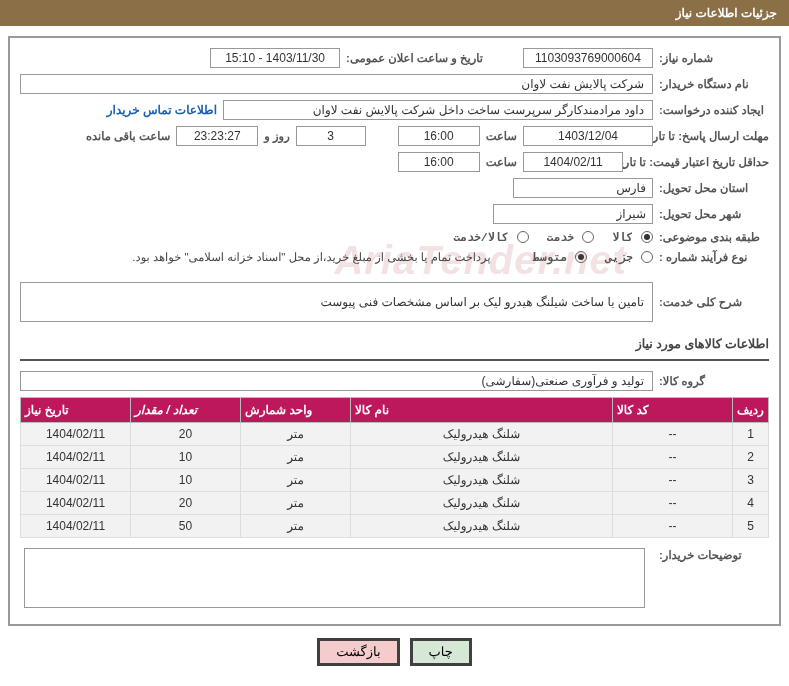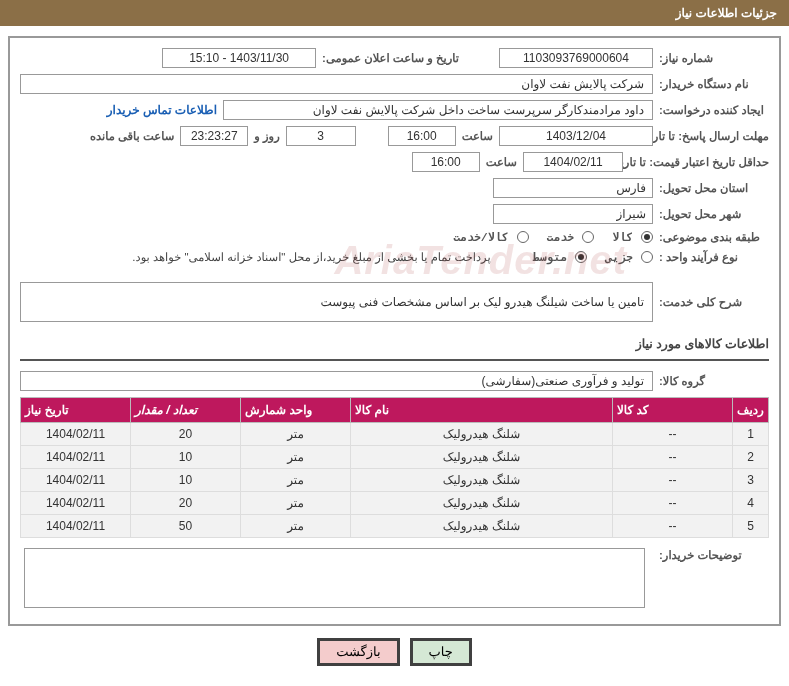--- a/index.html
+++ b/index.html
@@ -44,22 +44,22 @@
 .label-w1 { width: 110px; text-align: left; }
 .value-box {
   border: 1px solid #999;
   background: #fff;
   padding: 2px 6px;
   font-size: 12px;
   text-align: center;
   display: inline-block;
 }
 .value-wide { flex: 1; text-align: right; padding-right: 8px; }
-.value-med { width: 154px; }
-.value-sm { width: 68px; }
+.value-med { width: 130px; }
+.value-sm { width: 82px; }
 .value-xs { width: 70px; }
 .link-text {
   color: #1a5fb4;
   cursor: pointer;
   font-weight: bold;
 }
 .radio-group {
   display: flex;
   gap: 18px;
   align-items: center;
@@ -198,21 +198,21 @@
 
   <div class="form-row">
     <span class="label label-w1" style="width:140px">حداقل تاریخ اعتبار قیمت: تا تاریخ:</span>
     <span class="value-box value-med" style="width:100px">1404/02/11</span>
     <span class="label">ساعت</span>
     <span class="value-box value-sm">16:00</span>
   </div>
 
   <div class="form-row">
     <span class="label label-w1">استان محل تحویل:</span>
-    <span class="value-box" style="width:160px; text-align:right">فارس</span>
+    <span class="value-box" style="width:140px; text-align:right">فارس</span>
   </div>
 
   <div class="form-row">
     <span class="label label-w1">شهر محل تحویل:</span>
     <span class="value-box" style="width:160px; text-align:right">شیراز</span>
   </div>
 
   <div class="form-row">
     <span class="label label-w1">طبقه بندی موضوعی:</span>
     <div class="radio-group" id="cat-radios">
@@ -225,21 +225,21 @@
           <span class="label">خدمت</span>
         </span>
         <span class="radio-item">
           <span class="radio-dot"></span>
           <span class="label">کالا/خدمت</span>
         </span>
       </div>
   </div>
 
   <div class="form-row">
-    <span class="label label-w1">نوع فرآیند واحد :</span>
+    <span class="label label-w1">نوع فرآیند شماره :</span>
     <div class="radio-group" id="pur-radios">
         <span class="radio-item">
           <span class="radio-dot"></span>
           <span class="label">جزیی</span>
         </span>
         <span class="radio-item">
           <span class="radio-dot checked"></span>
           <span class="label">متوسط</span>
         </span>
       </div>

